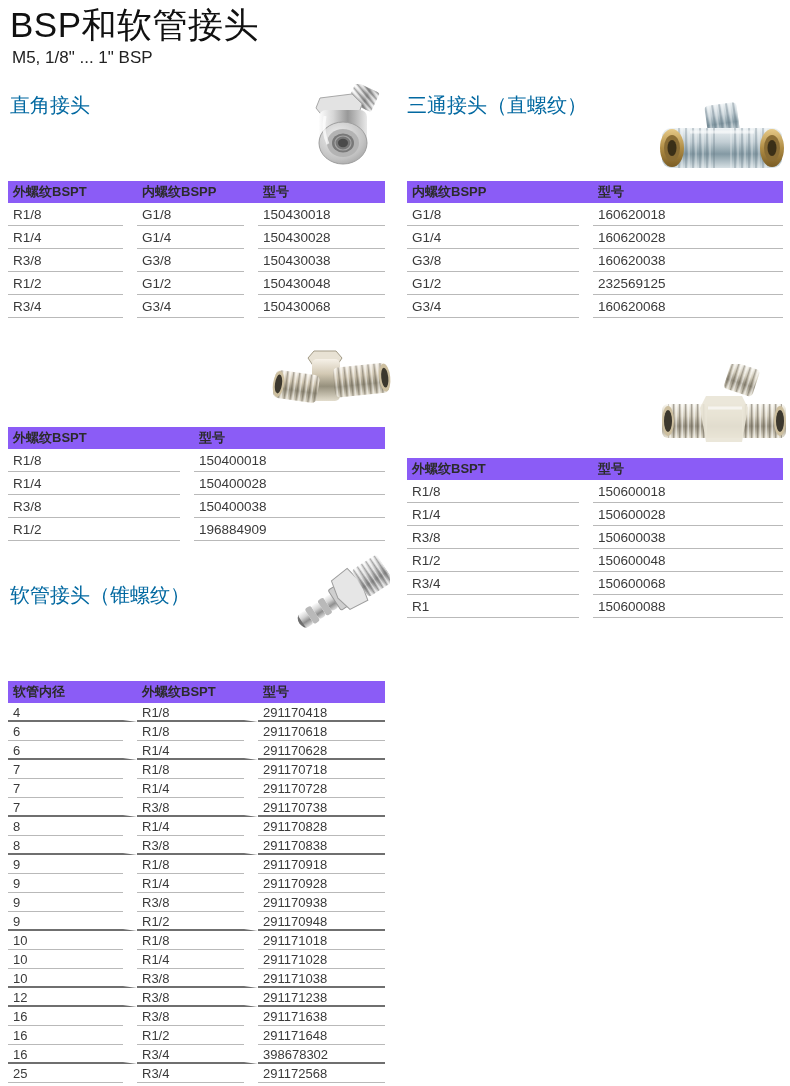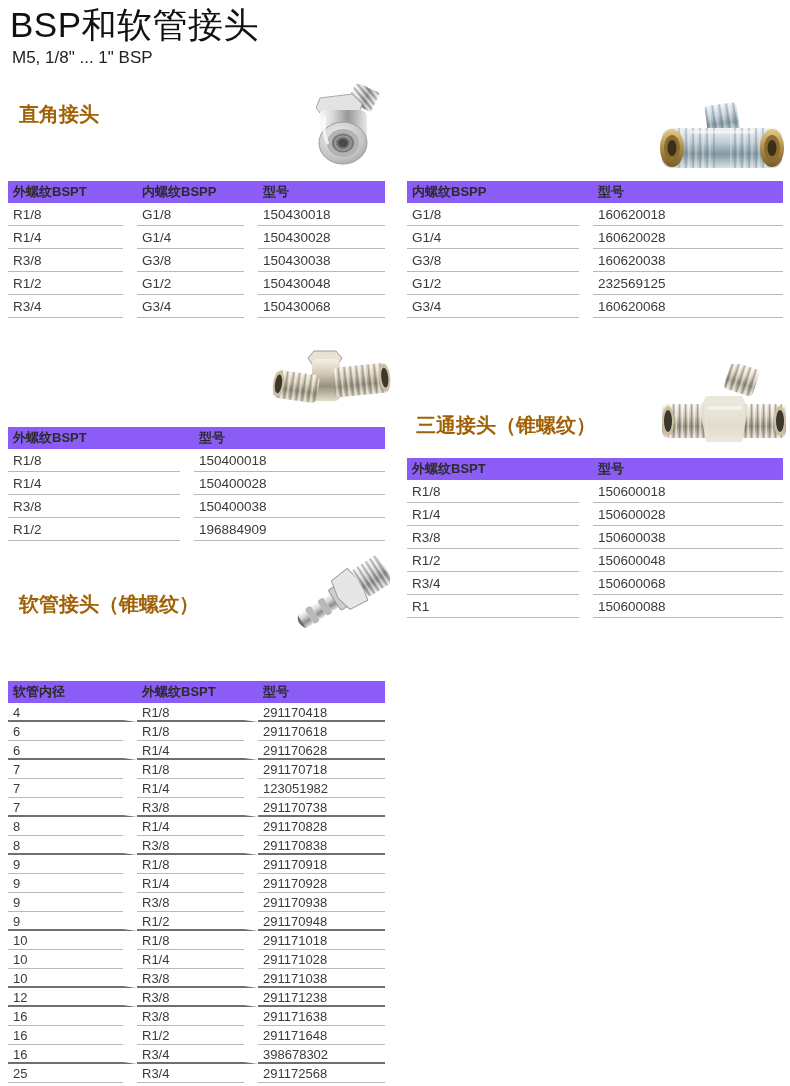--- a/index.html
+++ b/index.html
@@ -8,21 +8,21 @@
     font-family:"Liberation Sans","DejaVu Sans",sans-serif;color:#333;
   }
   .page-title{
     position:absolute;left:10px;top:2px;margin:0;
     font-size:35px;font-weight:300;letter-spacing:.5px;color:#111;
   }
   .page-subtitle{
     position:absolute;left:12px;top:48px;font-size:17px;color:#222;
   }
   .section-title{
-    position:absolute;margin:9px;font-size:20px;font-weight:700;color:#a16207;white-space:nowrap;
+    position:absolute;margin:0;font-size:20px;font-weight:400;color:#0369a1;white-space:nowrap;
   }
   .fitting-img{position:absolute;}
   .fitting-img svg{display:block;}
 
   table{border-collapse:separate;border-spacing:0;table-layout:fixed;position:absolute;}
   table,th,td{box-sizing:border-box;}
   th{
     background:#8b5cf6;background-clip:border-box;
     font-size:13px;font-weight:700;line-height:14px;color:#2b2b2b;
     text-align:left;padding:4px 0 4px 5px;
@@ -128,20 +128,21 @@
           <td>150430048</td>
         </tr>
         <tr>
           <td>R3/4</td>
           <td>G3/4</td>
           <td>150430068</td>
         </tr>
       </tbody>
   </table>
 
+  <h2 class="section-title" id="title-1">三通接头（直螺纹）</h2>
   <div class="fitting-img" id="img-1">
     <svg width="132" height="82" viewBox="0 0 132 82">
       <defs>
         <linearGradient id="g1h" x1="0" y1="0" x2="0" y2="1">
           <stop offset="0" stop-color="#eef3f5"></stop>
             <stop offset=".35" stop-color="#c2ced4"></stop>
           <stop offset=".65" stop-color="#8399a3"></stop>
             <stop offset="1" stop-color="#d7e0e4"></stop>
         </linearGradient>
         <linearGradient id="g1b" x1="0" y1="0" x2="0" y2="1">
@@ -251,21 +252,20 @@
           <td>R3/8</td>
           <td>150400038</td>
         </tr>
         <tr>
           <td>R1/2</td>
           <td>196884909</td>
         </tr>
       </tbody>
   </table>
 
-  <h2 class="section-title" id="title-3">三通接头（锥螺纹）</h2>
   <div class="fitting-img" id="img-3">
     <svg width="128" height="90" viewBox="0 0 128 90">
       <defs>
         <linearGradient id="g3v" x1="0" y1="0" x2="0" y2="1">
           <stop offset="0" stop-color="#f8f6ef"></stop>
             <stop offset=".35" stop-color="#d8d2c1"></stop>
           <stop offset=".65" stop-color="#9a9484"></stop>
             <stop offset="1" stop-color="#e6e1d2"></stop>
         </linearGradient>
         <pattern id="g3s" width="6" height="12" patternUnits="userSpaceOnUse">
@@ -377,21 +377,21 @@
           <td>291170628</td>
         </tr>
         <tr>
           <td>7</td>
           <td>R1/8</td>
           <td>291170718</td>
         </tr>
         <tr>
           <td>7</td>
           <td>R1/4</td>
-          <td>123051982</td>
+          <td>291170728</td>
         </tr>
         <tr class="group-end">
           <td>7</td>
           <td>R3/8</td>
           <td>291170738</td>
         </tr>
         <tr>
           <td>8</td>
           <td>R1/4</td>
           <td>291170828</td>

